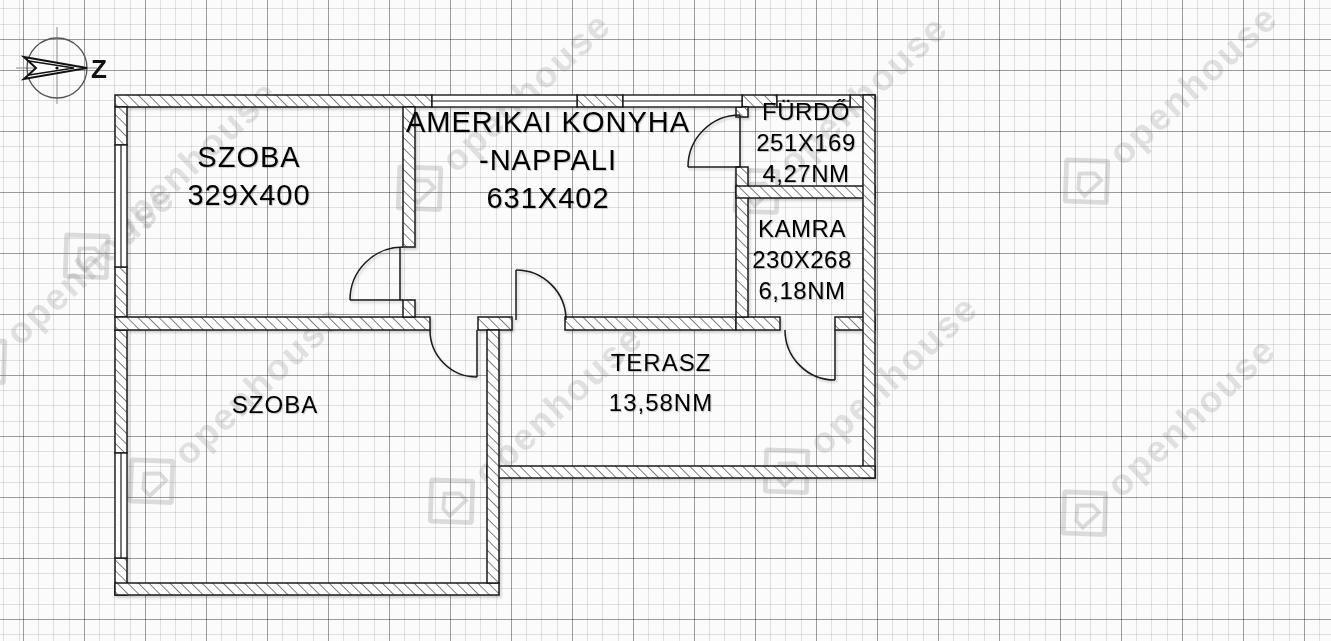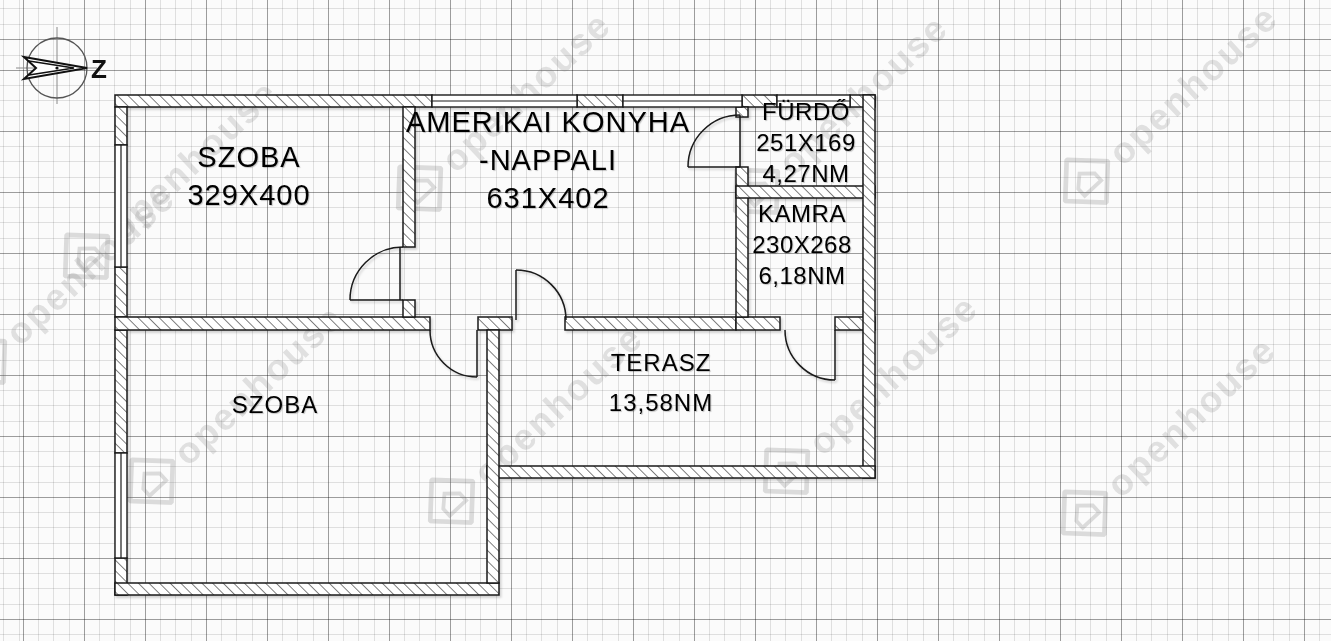--- a/index.html
+++ b/index.html
@@ -220,21 +220,21 @@
     <div>-NAPPALI</div>
     <div>631X402</div>
   </div>
 
   <div class="room-label sm" style="left:806px;top:96px">
     <div>FÜRDŐ</div>
     <div>251X169</div>
     <div>4,27NM</div>
   </div>
 
-  <div class="room-label sm" style="left:802px;top:198px">
+  <div class="room-label sm" style="left:802px;top:213px">
     <div>KAMRA</div>
     <div>230X268</div>
     <div>6,18NM</div>
   </div>
 
   <div class="room-label md" style="left:275px;top:385px">
     <div>SZOBA</div>
   </div>
 
   <div class="room-label md" style="left:661px;top:343px">

